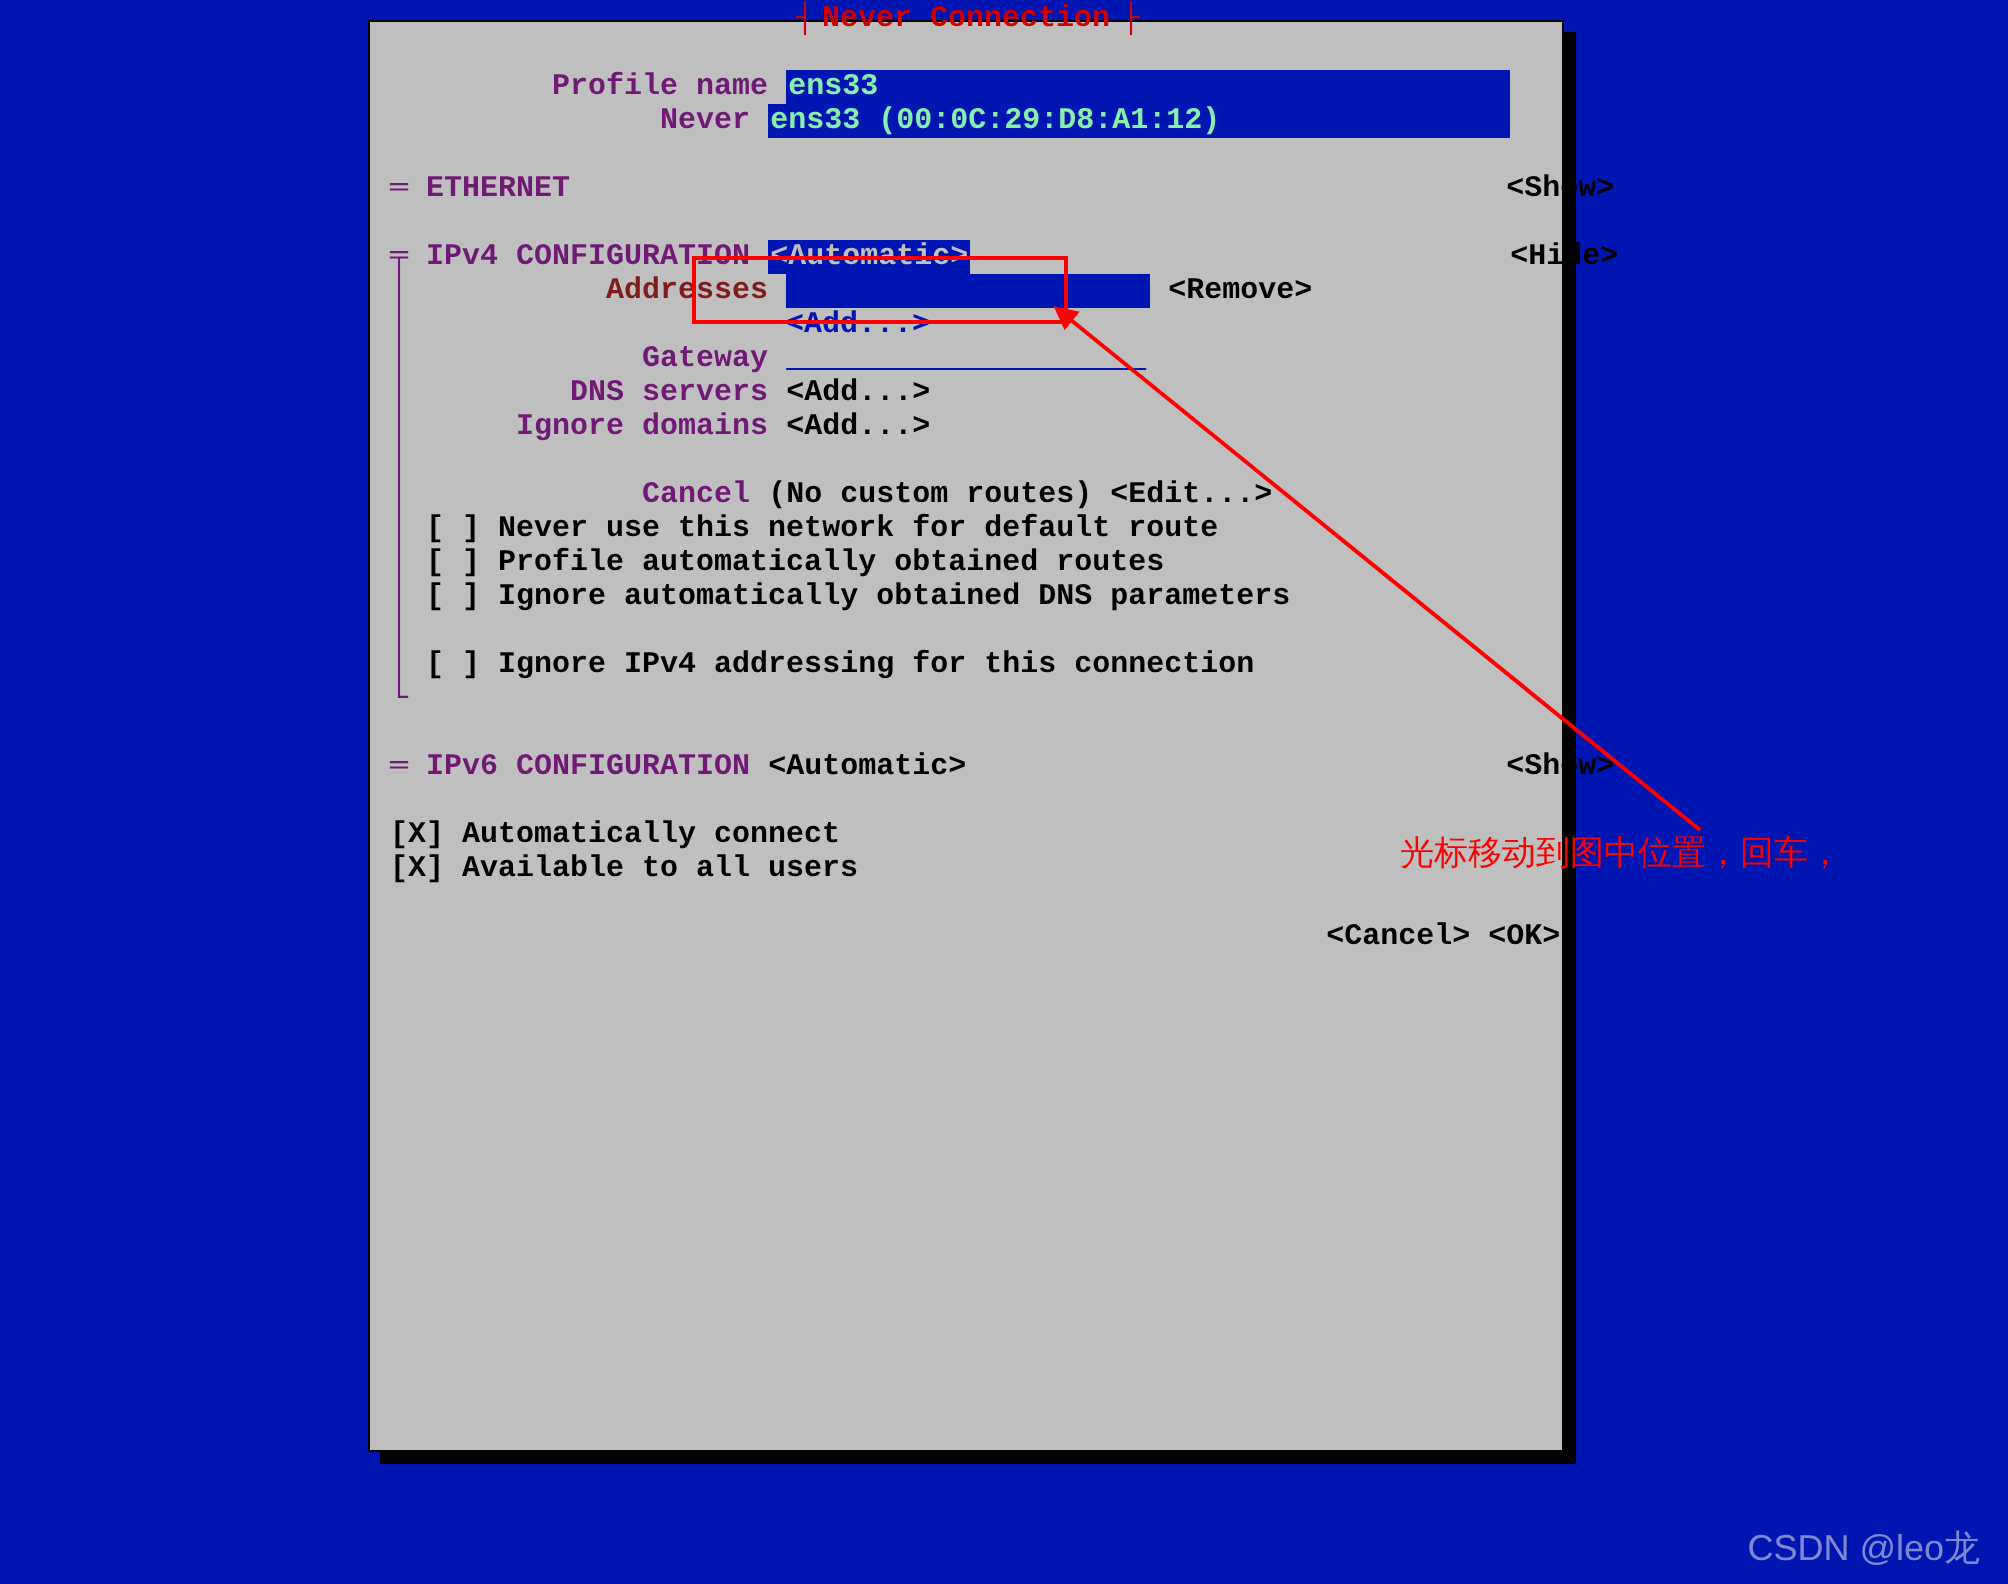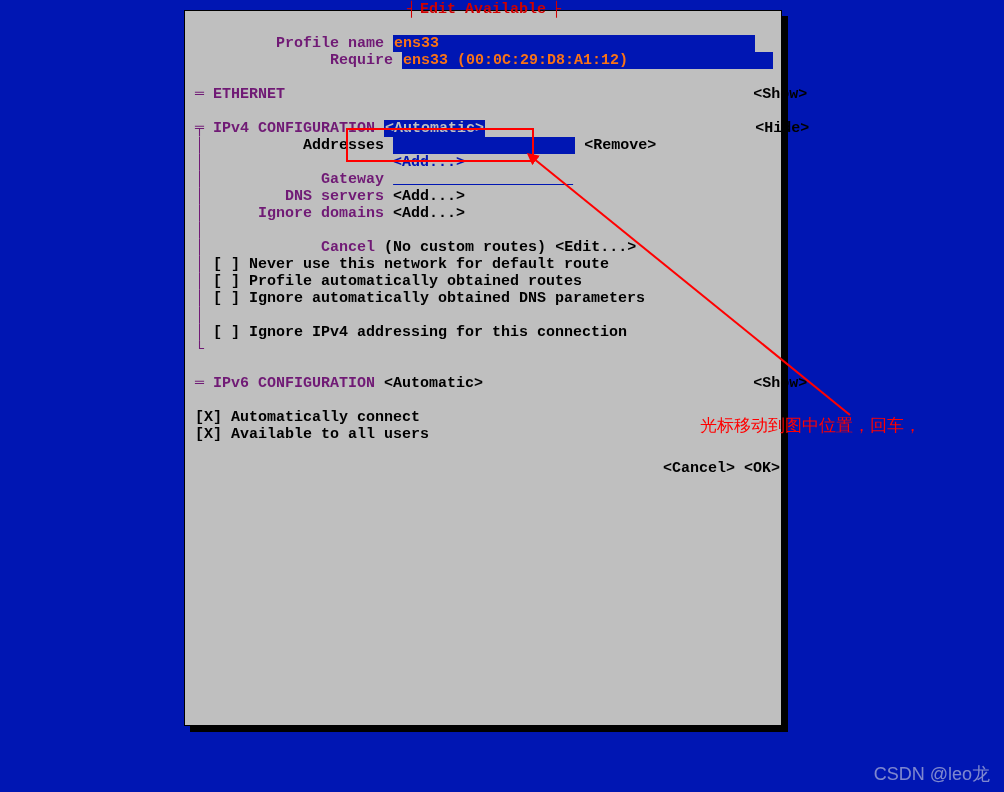--- a/index.html
+++ b/index.html
@@ -28,55 +28,55 @@
   }
   .title-wrap .bar{color:#d00000;letter-spacing:-2px;}
   .content{
     position:absolute; left:10px; top:24px; right:10px;
     white-space:pre;
     line-height:17px;
     color:#000;
   }
   .lbl  {color:#701a75;}
   .sel  {background:#0016b3;color:#bfbfbf;padding:0 1px;}
-  .seltxt{background:#0016b3;color:#f97316;padding:0 1px;}
-  .act  {color:#000000;}
+  .seltxt{background:#0016b3;color:#86efac;padding:0 1px;}
+  .act  {color:#7f1d1d;}
   .link {color:#0016b3;}
   .redbox{
     position:absolute;
     border:2px solid #ff0000;
     pointer-events:none;
   }
   .watermark{
     position:absolute; right:14px; bottom:6px;
     color:rgba(230,230,230,0.55);
     font-family:Arial,"Microsoft YaHei",sans-serif;
     font-size:18px; font-weight:normal;
   }
   .annot{
     position:absolute;
     color:#ff0000;
-    font-family:Liberation Mono, monospace;
+    font-family:Liberation Serif, serif;
     font-size:17px; font-weight:normal;
     line-height:30px;
   }
   svg.arrow{position:absolute;pointer-events:none;}
 </style>
 </head>
 <body>
 
 <div class="panel">
   <div class="title-wrap">
     <span class="bar">┤</span>
-    <span>Edit Available</span>
+    <span>Never Connection</span>
     <span class="bar">├</span>
   </div>
 
   <div class="content">         <span class="lbl">Profile name</span> <span class="seltxt"><span>ens33</span>                                   </span>
-               <span class="lbl">Require</span> <span class="seltxt"><span>ens33 (00:0C:29:D8:A1:12)</span>                </span>
+               <span class="lbl">Never</span> <span class="seltxt"><span>ens33 (00:0C:29:D8:A1:12)</span>                </span>
 
 <span class="lbl">═</span> <span class="lbl">ETHERNET</span>                                                    <span>&lt;Show&gt;</span>
 
 <span class="lbl">╤</span> <span class="lbl">IPv4 CONFIGURATION</span> <span class="sel">&lt;Automatic&gt;</span>                              <span>&lt;Hide&gt;</span>
 <span class="lbl">│</span>           <span class="act">Addresses</span> <span class="sel">                    </span> <span>&lt;Remove&gt;</span>
 <span class="lbl">│</span>                     <span class="link">&lt;Add...&gt;</span>
 <span class="lbl">│</span>             <span class="lbl">Gateway</span> <span style="text-decoration:underline;color:#0016b3">                    </span>
 <span class="lbl">│</span>         <span class="lbl">DNS servers</span> <span>&lt;Add...&gt;</span>
 <span class="lbl">│</span>      <span class="lbl">Ignore domains</span> <span>&lt;Add...&gt;</span>
 <span class="lbl">│</span>

